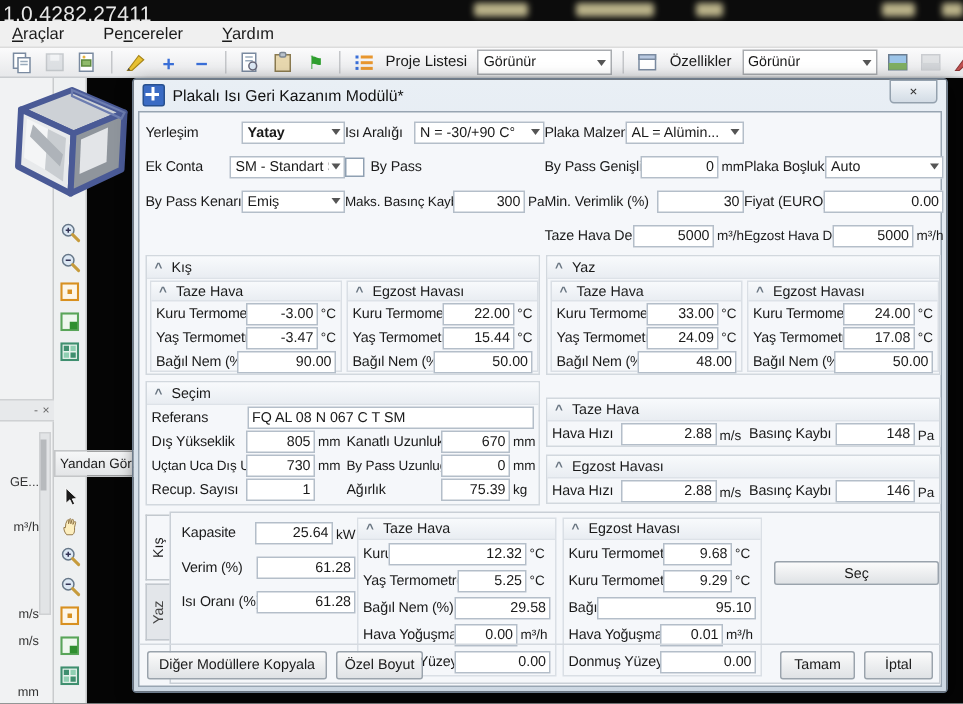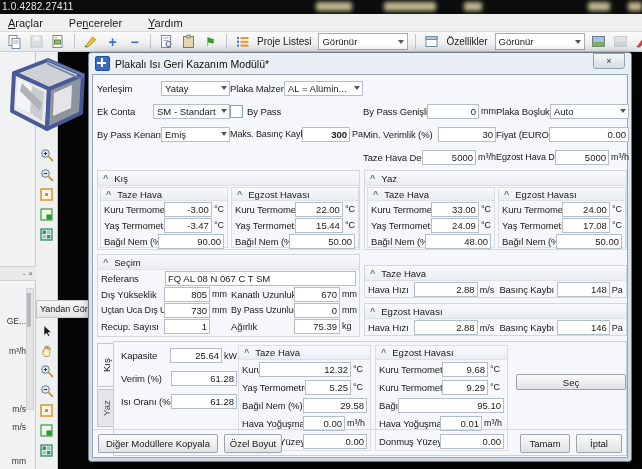--- a/index.html
+++ b/index.html
@@ -1,21 +1,21 @@
 <!DOCTYPE html>
 <html><head>
 <meta charset="utf-8">
 <style>
   html,body{margin:0;padding:0;background:#222;}
   #app{position:relative;width:642px;height:469px;overflow:hidden;
        font-family:"Liberation Sans",sans-serif;font-size:10px;color:#1a1a1a;
        background:#e4e6e8;}
   
   .topstrip{position:absolute;left:0;top:0;width:642px;height:14px;background:#0c0c0c;}
-  .topstrip .ver{position:absolute;left:2px;top:1px;color:#e8e8e8;font-size:10px;letter-spacing:.2px;}
+  .topstrip .ver{position:absolute;left:2px;top:1px;color:#e8e8e8;font-size:14px;letter-spacing:.2px;}
   .blob{position:absolute;top:2px;height:9px;background:#d9d0a0;filter:blur(2px);border-radius:2px;opacity:.85;}
   
   .menubar{position:absolute;left:0;top:14px;width:642px;height:18px;background:#f0f0f0;
            border-bottom:1px solid #dcdcdc;display:flex;align-items:center;padding-left:8px;gap:26px;box-sizing:border-box;font-size:11px;}
   .menu-item{cursor:default;}
   .accel{text-decoration:underline;}
   
   .toolbar{position:absolute;left:0;top:32px;width:642px;height:20px;
            background:linear-gradient(#fbfbfc,#e7e8ea);border-bottom:1px solid #c9cccf;
            display:flex;align-items:center;padding:0 6px;gap:5px;box-sizing:border-box;}
@@ -302,22 +302,29 @@
       <div class="dlg-titlebar">
         <span class="dlg-icon"></span>
         <span class="dlg-title">Plakalı Isı Geri Kazanım Modülü*</span>
         <span class="dlg-close">×</span>
       </div>
       <div class="dlg-body">
 
         <div class="cfg-row" style="top:3px;">
           <span class="cell">
               <span class="lbl">Yerleşim</span>
-              <span class="dd" style="width:62px;">
+              <span class="dd" style="width:62px;font-weight:bold;">
                 <span class="txt">Yatay</span>
+                <span class="caret"></span>
+              </span>
+            </span>
+          <span class="cell">
+              <span class="lbl">Isı Aralığı</span>
+              <span class="dd" style="width:80px;">
+                <span class="txt">N = -30/+90 C°</span>
                 <span class="caret"></span>
               </span>
             </span>
           <span class="cell">
               <span class="lbl">Plaka Malzemesi</span>
               <span class="dd" style="width:72px;">
                 <span class="txt">AL = Alümin...</span>
                 <span class="caret"></span>
               </span>
             </span>
@@ -350,21 +357,21 @@
         <div class="cfg-row" style="top:49px;">
           <span class="cell">
               <span class="lbl">By Pass Kenarı</span>
               <span class="dd" style="width:62px;">
                 <span class="txt">Emiş</span>
                 <span class="caret"></span>
               </span>
             </span>
           <span class="cell">
               <span class="lbl" style="font-size:9px;">Maks. Basınç Kaybı</span>
-              <span class="val" style="width:42px;font-weight:bold;">300</span>
+              <span class="val" style="width:42px;">300</span>
               <span class="unit">Pa</span>
             </span>
           <span class="cell">
               <span class="lbl">Min. Verimlik (%)</span>
               <span class="val" style="width:52px;">30</span>
             </span>
           <span class="cell">
               <span class="lbl">Fiyat (EURO)</span>
               <span class="val" style="width:74px;">0.00</span>
             </span>

